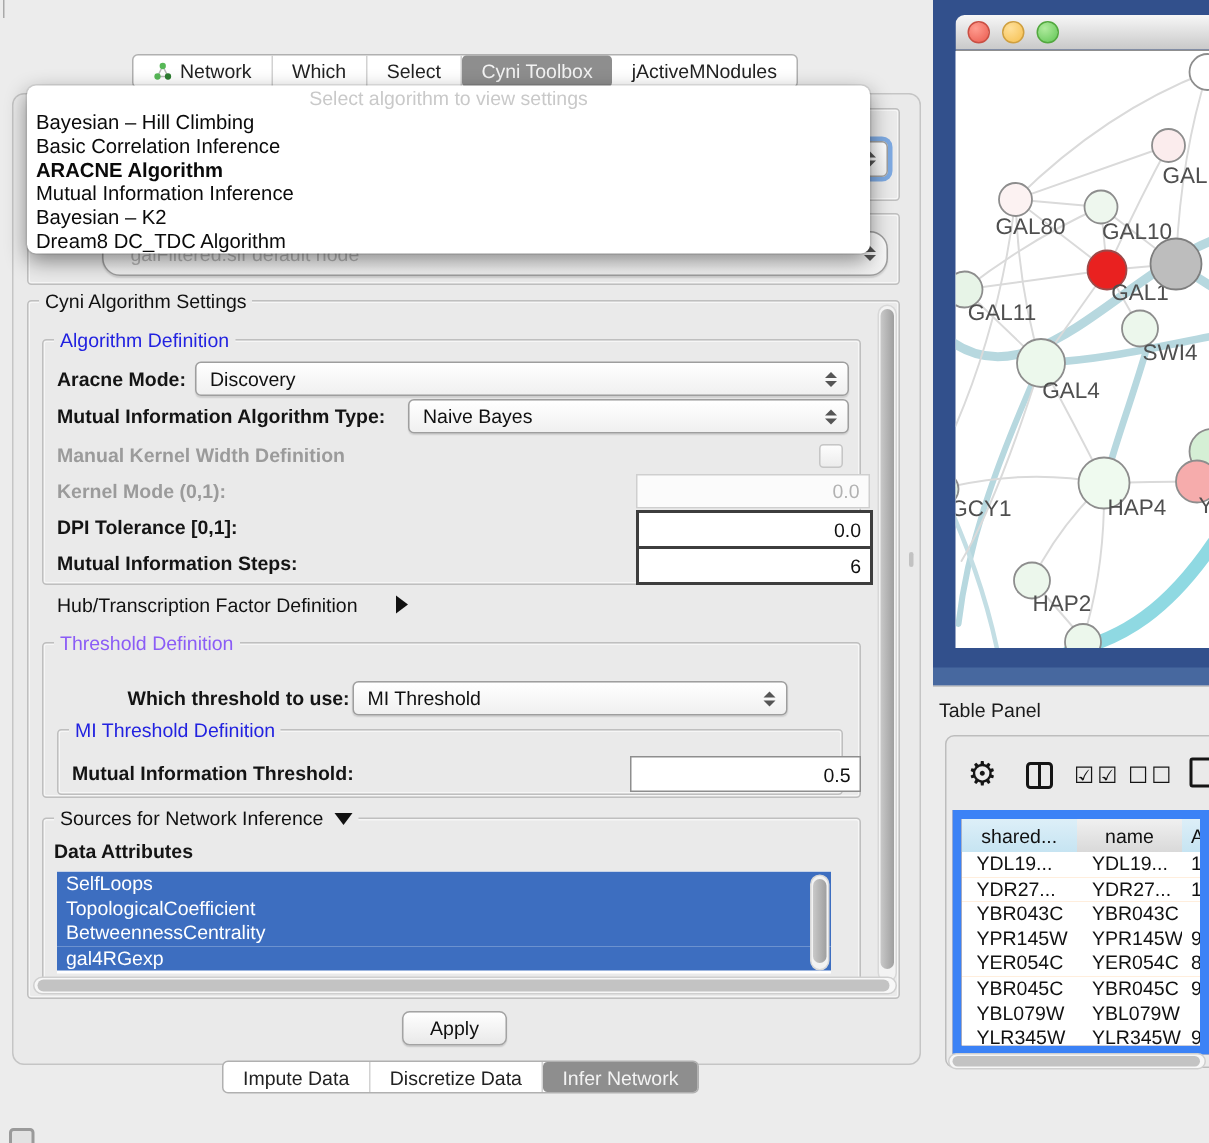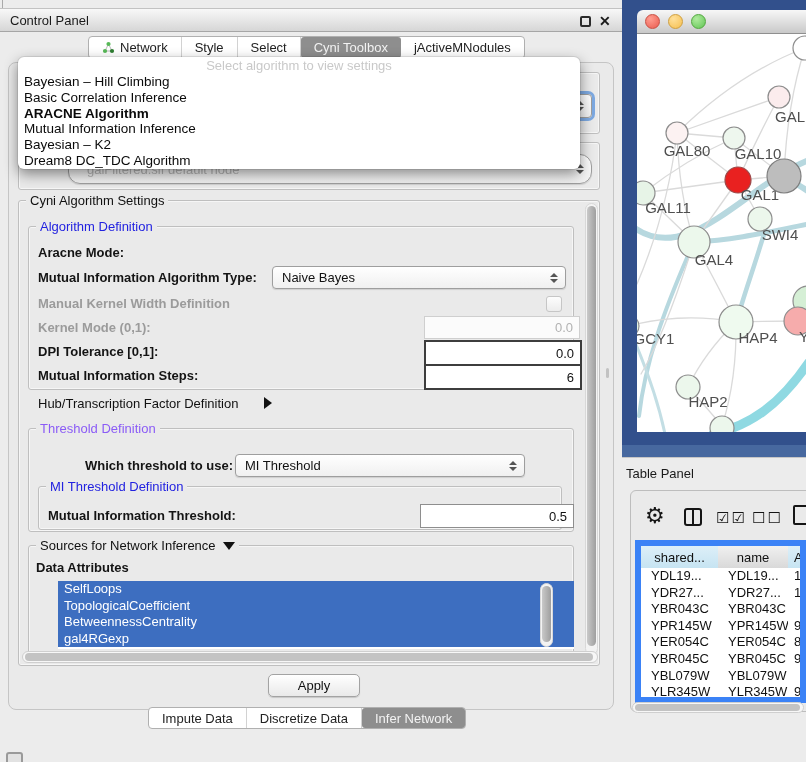--- a/index.html
+++ b/index.html
@@ -90,38 +90,33 @@
   .mini-icon{border:2px solid #9a9a9a;border-radius:3px;background:#e2e2e2;}
   .divider-dot{background:#c2c2c2;border-radius:2px;}
 </style>
 </head>
 <body>
 
 <div class="screen">
 
   <div class="a" style="left:2px;top:0;width:1px;height:12px;background:#a9a9a9;"></div>
 
-  <div class="a cp-titlebar" style="left:0;top:8px;width:622px;height:24px;">
-    <div class="a cp-title" style="left:10px;top:0;">Control Panel</div>
-    <div class="a win-float" style="left:580px;top:7px;"></div>
-    <div class="a win-close" style="left:599px;top:3px;">✕</div>
-  </div>
 
   <div class="a tabbar" style="left:88px;top:36px;height:23px;">
     <div class="tab">
       <svg width="13" height="13" viewBox="0 0 13 13">
         <path d="M6.5 3 L3 10 M6.5 3 L10 10 M3 10 L10 10" stroke="#b9b9b9" stroke-width="1" fill="none"></path>
         <circle cx="6.5" cy="3" r="2.1" fill="#57b857"></circle>
           <circle cx="3" cy="10" r="2.1" fill="#57b857"></circle>
           <circle cx="10" cy="10" r="2.1" fill="#2e7d32"></circle>
       </svg>
       <span>Network</span>
     </div>
     <div class="tab">
-        <span>Style</span>
+        <span>Which</span>
       </div>
     <div class="tab">
         <span>Select</span>
       </div>
     <div class="tab sel">
         <span>Cyni Toolbox</span>
       </div>
     <div class="tab last">
         <span>jActiveMNodules</span>
       </div>
@@ -161,20 +156,27 @@
   <div class="legend" style="left:26px;top:193px;">Cyni Algorithm Settings</div>
 
   <div class="a sbv-track" style="left:585px;top:203px;width:13px;height:452px;">
     <div class="sbv-thumb" style="left:1px;top:2px;width:9px;height:440px;"></div>
   </div>
 
   <div class="a grp" style="left:28px;top:226px;width:546px;height:164px;"></div>
   <div class="legend c-blue" style="left:36px;top:219px;">Algorithm Definition</div>
 
   <div class="lbl" style="left:38px;top:245px;">Aracne Mode:</div>
+  <div class="a combo" style="left:130px;top:241px;width:436px;height:23px;">
+    <span>Discovery</span>
+    <span class="arrs">
+        <i class="arr-up"></i>
+        <i class="arr-dn"></i>
+      </span>
+  </div>
 
   <div class="lbl" style="left:38px;top:270px;">Mutual Information Algorithm Type:</div>
   <div class="a combo" style="left:272px;top:266px;width:294px;height:23px;">
     <span>Naive Bayes</span>
     <span class="arrs">
         <i class="arr-up"></i>
         <i class="arr-dn"></i>
       </span>
   </div>
 
@@ -211,35 +213,35 @@
   <div class="legend c-blue" style="left:46px;top:479px;">MI Threshold Definition</div>
   <div class="lbl" style="left:48px;top:508px;">Mutual Information Threshold:</div>
   <div class="field thin" style="left:420px;top:504px;width:140px;height:22px;">0.5</div>
 
   <div class="a grp" style="left:28px;top:545px;width:546px;height:112px;"></div>
   <div class="legend" style="left:36px;top:538px;">
     <span>Sources for Network Inference</span>
     <span class="tri-d"></span>
   </div>
   <div class="lbl" style="left:36px;top:560px;">Data Attributes</div>
-  <div class="a attr-list" style="left:38px;top:581px;width:516px;height:68px;margin-left:20px;">
+  <div class="a attr-list" style="left:38px;top:581px;width:516px;height:68px;">
       <div class="attr-item">SelfLoops</div>
       <div class="attr-item">TopologicalCoefficient</div>
       <div class="attr-item">BetweennessCentrality</div>
       <div class="attr-item">gal4RGexp</div>
     </div>
   <div class="a sbv-track" style="left:540px;top:583px;width:13px;height:64px;">
     <div class="sbv-thumb" style="left:1px;top:2px;width:9px;height:56px;"></div>
   </div>
 
   <div class="a sbh-track" style="left:22px;top:651px;width:576px;height:12px;">
     <div class="sbh-thumb" style="left:2px;top:1px;width:568px;height:8px;"></div>
   </div>
 
-  <div class="a btn" style="left:268px;top:674px;width:92px;height:23px;">Apply</div>
+  <div class="a btn" style="left:268px;top:674px;width:70px;height:23px;">Apply</div>
 
   <div class="a tabbar" style="left:148px;top:707px;height:22px;">
     <div class="tab">
         <span>Impute Data</span>
       </div>
     <div class="tab">
         <span>Discretize Data</span>
       </div>
     <div class="tab sel last">
         <span>Infer Network</span>

